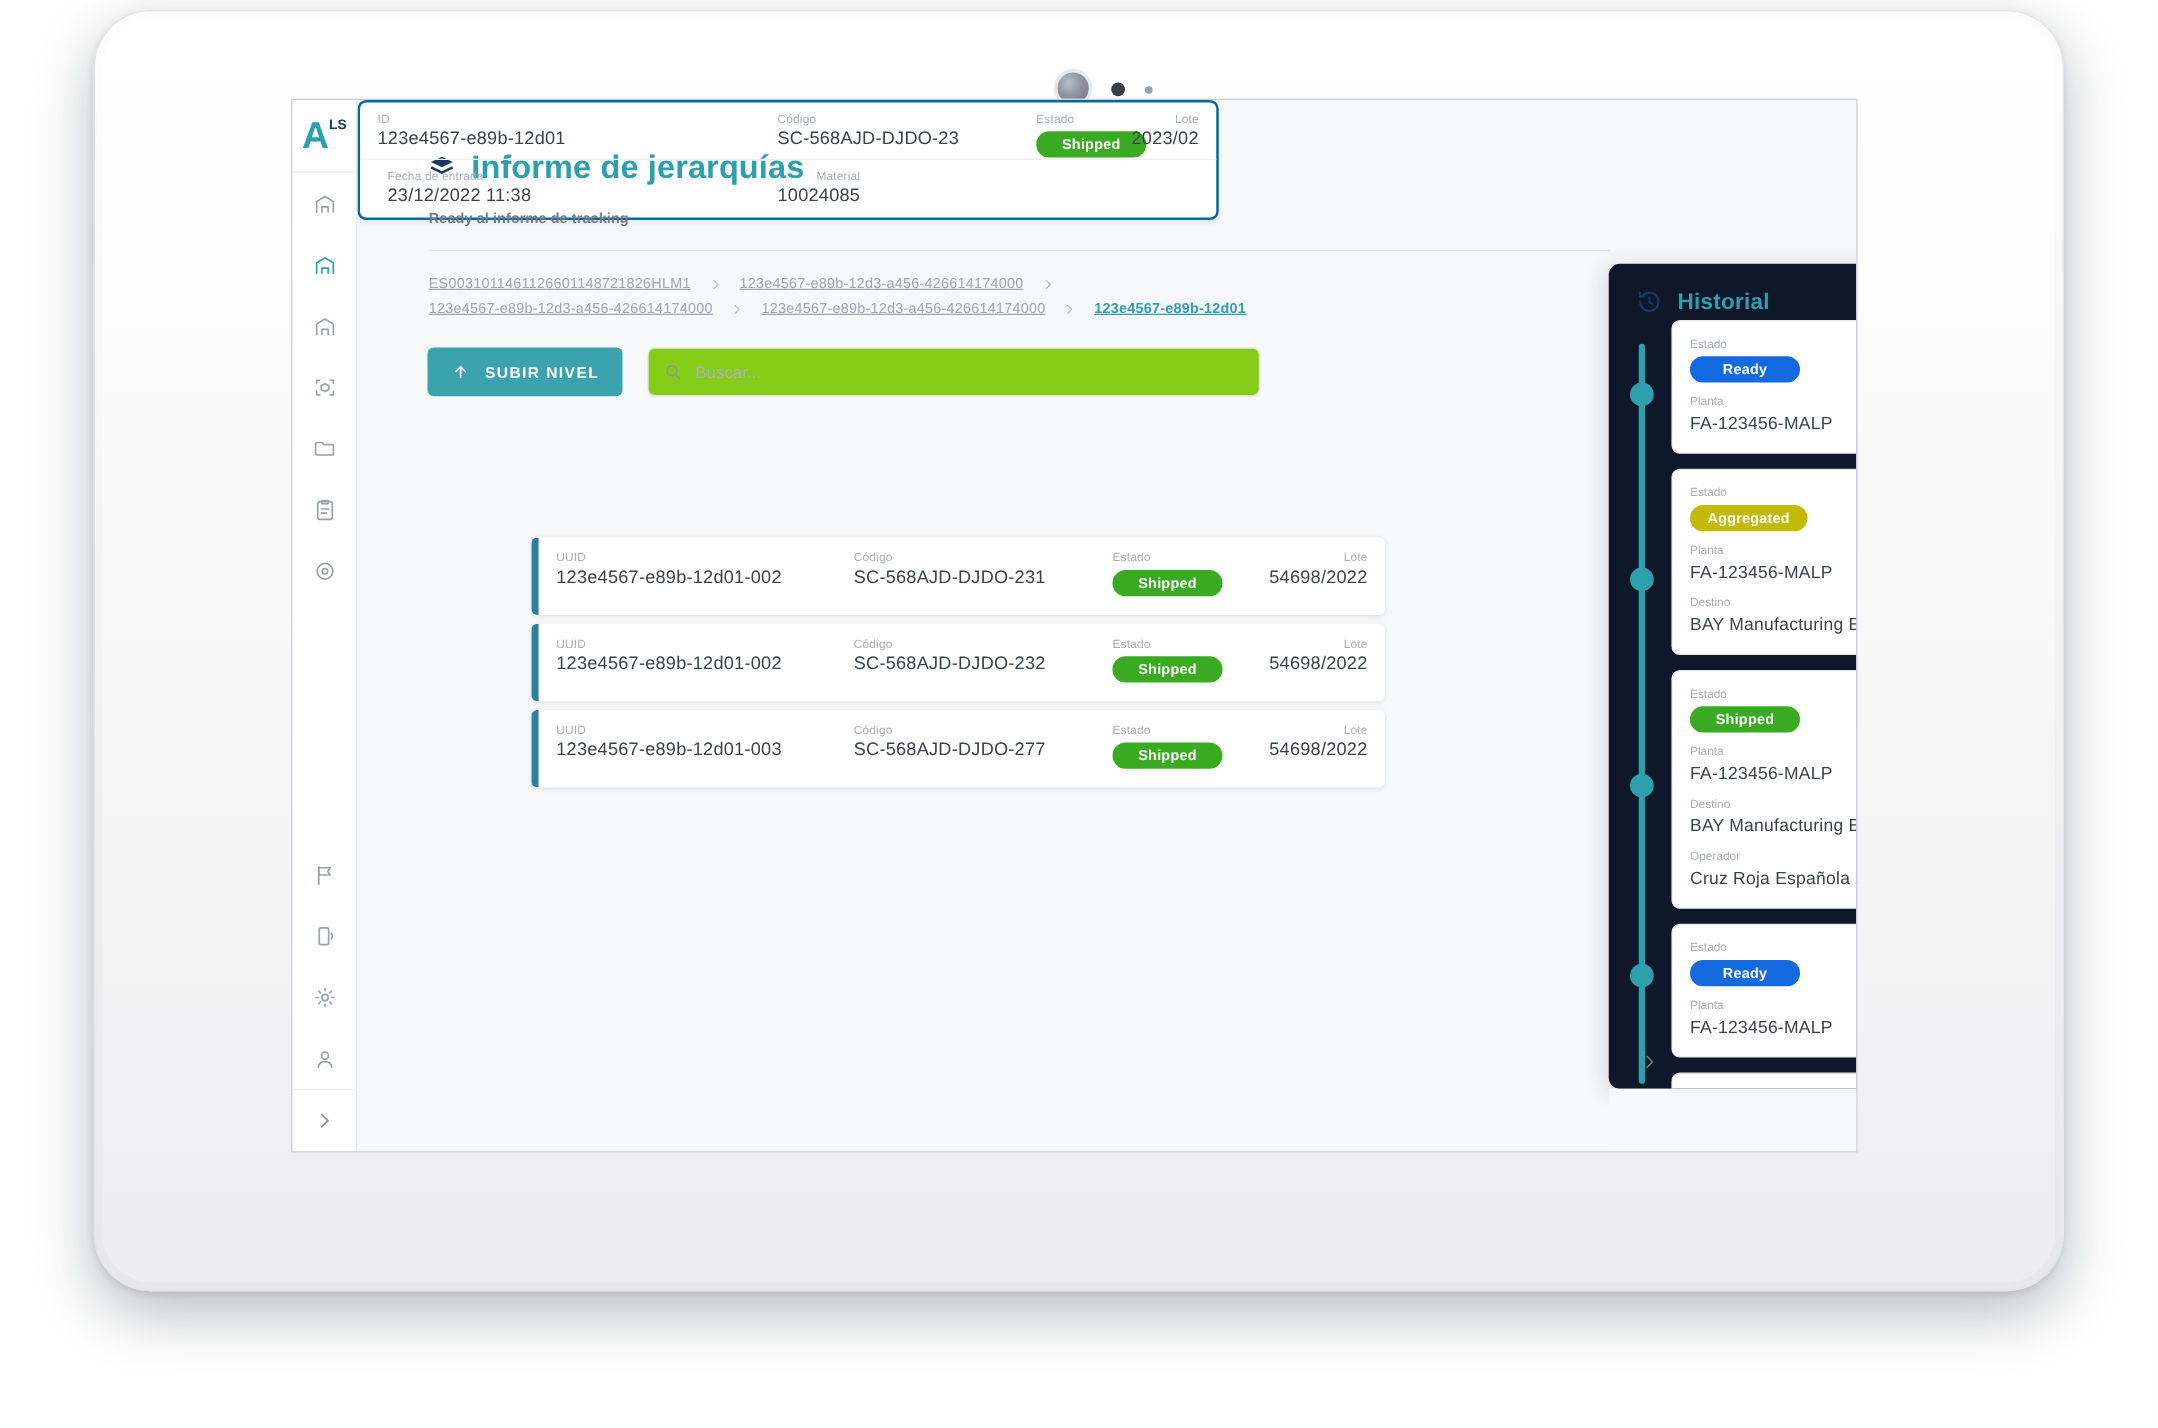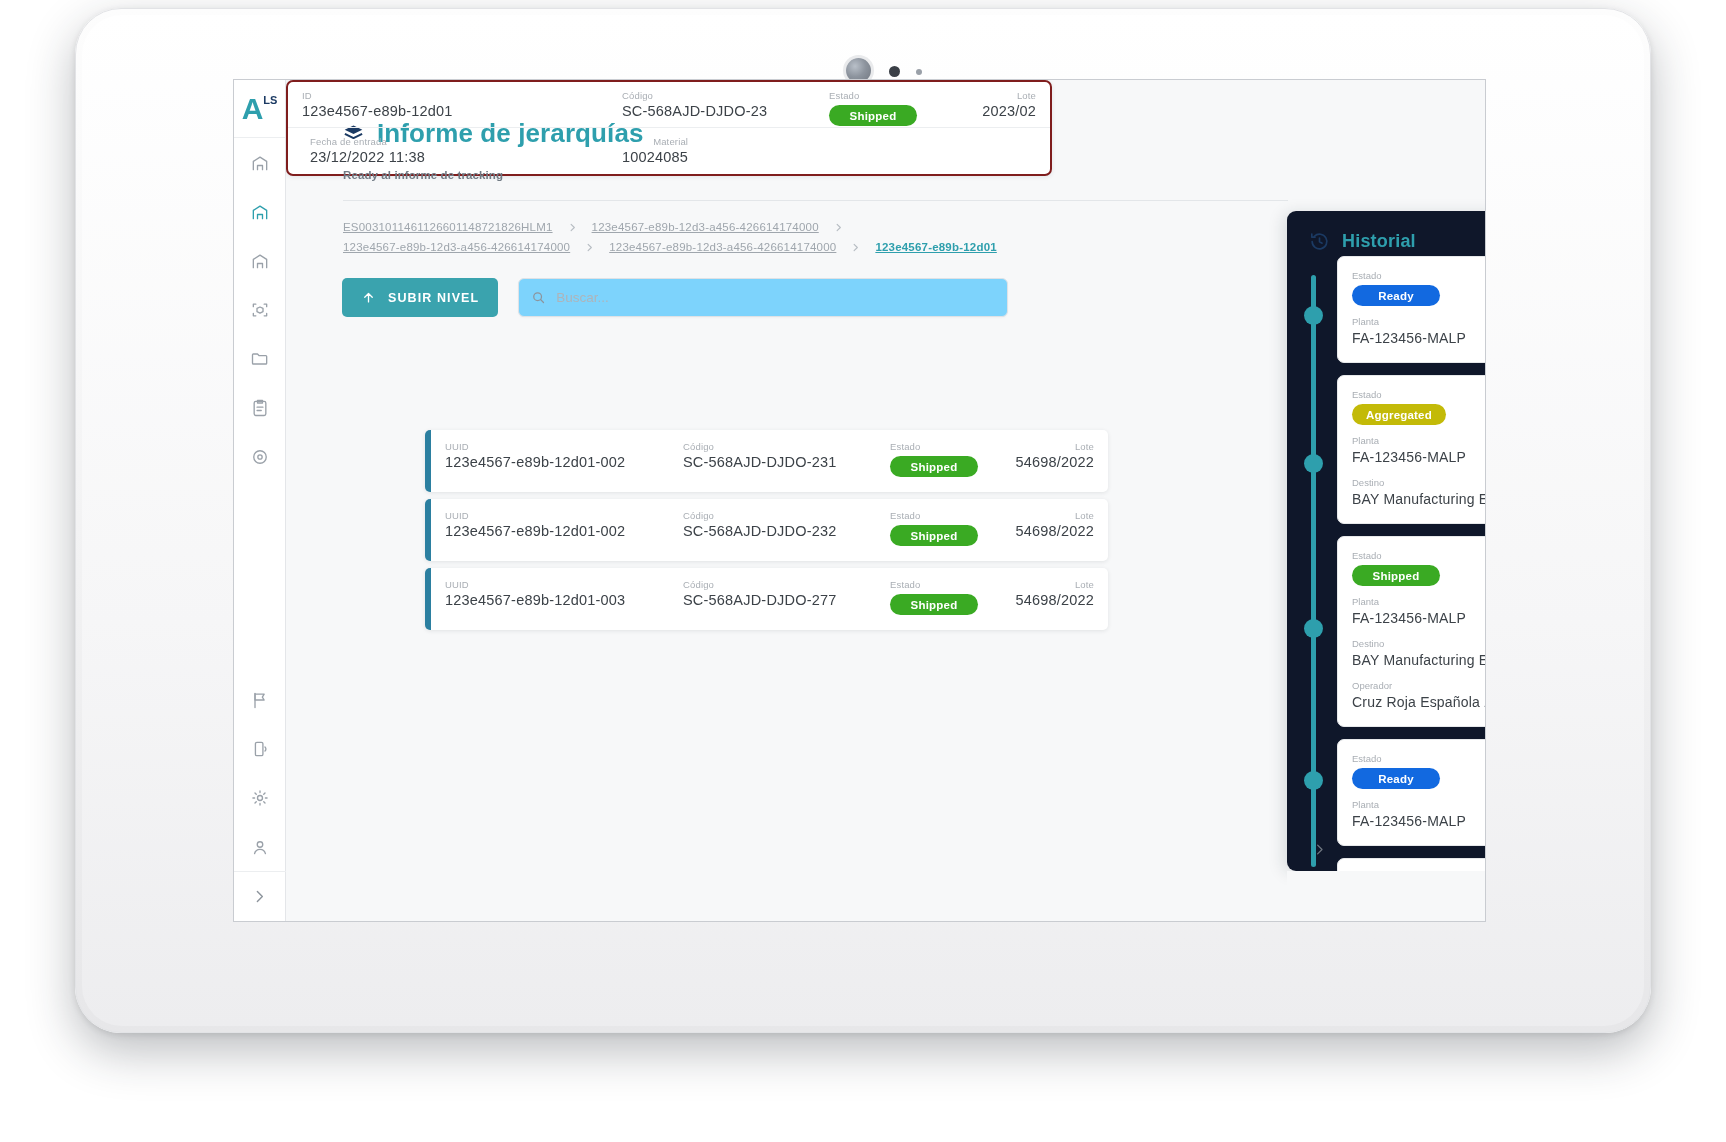--- a/index.html
+++ b/index.html
@@ -112,39 +112,39 @@
   
   #toolbar { position: absolute; left: 56px; top: 198px; display: flex; align-items: center; gap: 20px; }
   #btn-subir-nivel {
     height: 39px; padding: 0 19px; border: none; border-radius: 5px;
     background: #3aa3ae; color: #fff; font-size: 12.5px; font-weight: 700;
     letter-spacing: 1.1px; display: flex; align-items: center; gap: 12px; cursor: pointer;
     font-family: "Liberation Sans", sans-serif;
   }
   #btn-subir-nivel svg { width: 15px; height: 15px; }
   #search-box {
-    width: 490px; height: 39px; background: #7dd3fc; border: 1px solid #dfe2e6;
+    width: 490px; height: 39px; background: #84cc16; border: 1px solid #dfe2e6;
     border-radius: 6px; display: flex; align-items: center; padding: 0 12px; gap: 10px;
     box-shadow: 0 1px 2px rgba(0,0,0,.03);
   }
   #search-box svg { width: 15px; height: 15px; flex: none; }
   #search-input {
     border: none; outline: none; flex: 1; font-size: 13.5px; color: #444b52;
     font-family: "Liberation Sans", sans-serif; background: transparent;
   }
   #search-input::placeholder { color: #aeb4ba; }
 
   
   .record-card {
     position: absolute; background: #fff; border-radius: 7px;
     box-shadow: 0 1px 4px rgba(25,35,50,.10);
   }
   #main-record {
-    left: 56px; top: 253px; width: 766px; min-height: 93px;
-    border: 2px solid #7f1d1d; border-radius: 7px; background:#fff;
+    left: 56px; top: 253px; width: 689px; min-height: 93px;
+    border: 2px solid #0369a1; border-radius: 7px; background:#fff;
     box-shadow: 0 1px 5px rgba(25,35,50,.09);
   }
   .main-row { display: flex; position: relative; height: 46px; }
   .main-row.top { border-bottom: 1px solid #eceef0; }
   .child-card {
     left: 139px; width: 683px; height: 62px;
     border-left: 6px solid #2b7fa0; border-radius: 5px; overflow: hidden;
     display: flex; align-items: center; position: absolute; background: #fff;
   }
   #child-1 { top: 350px; }

